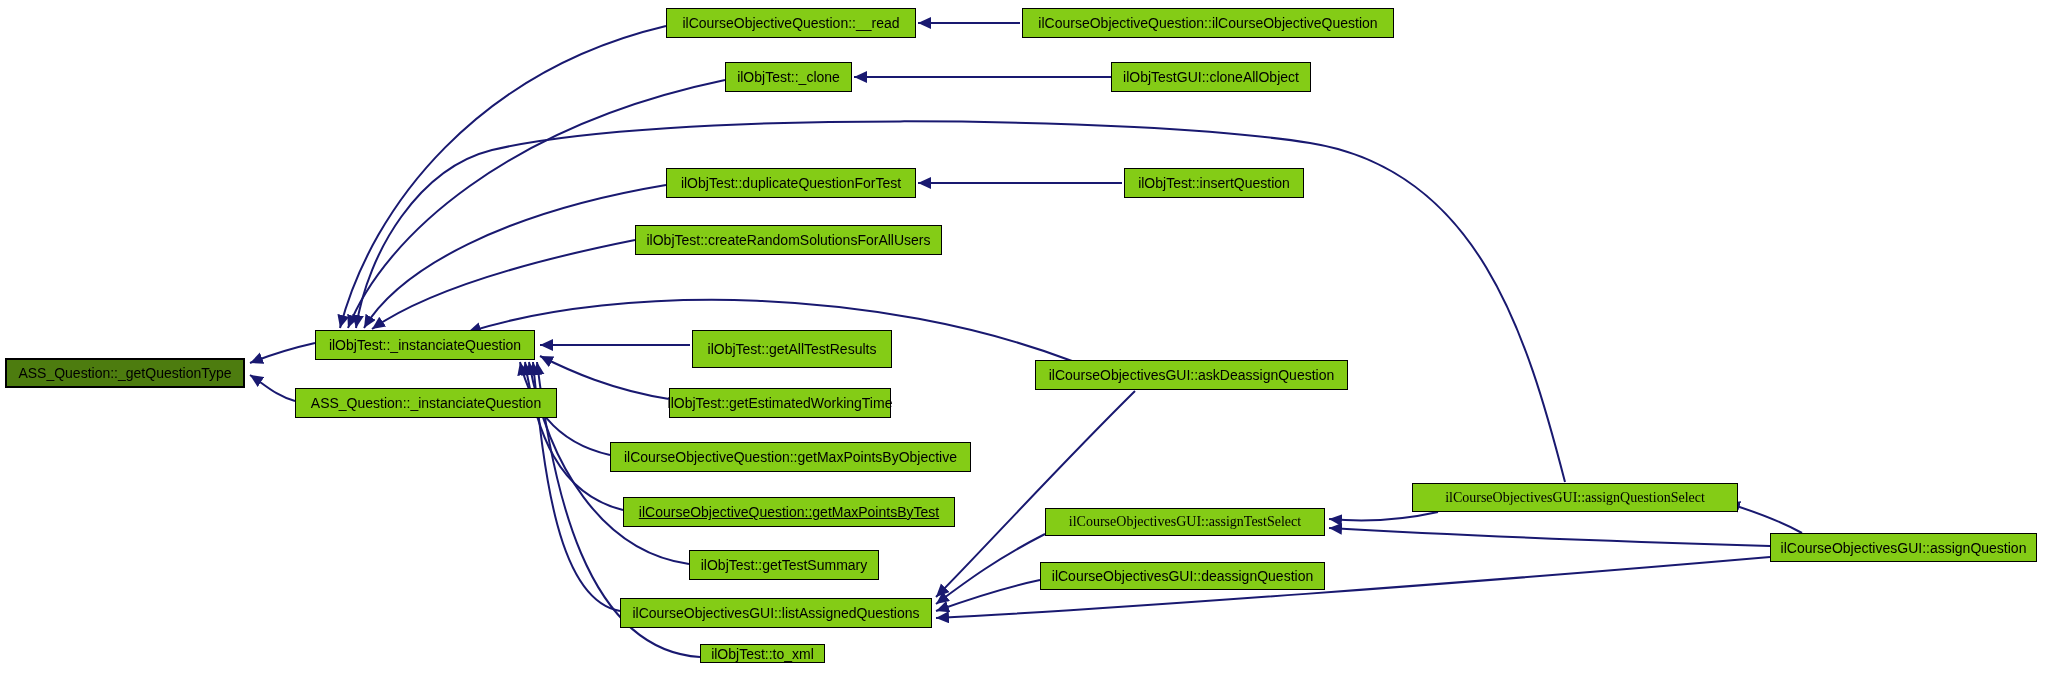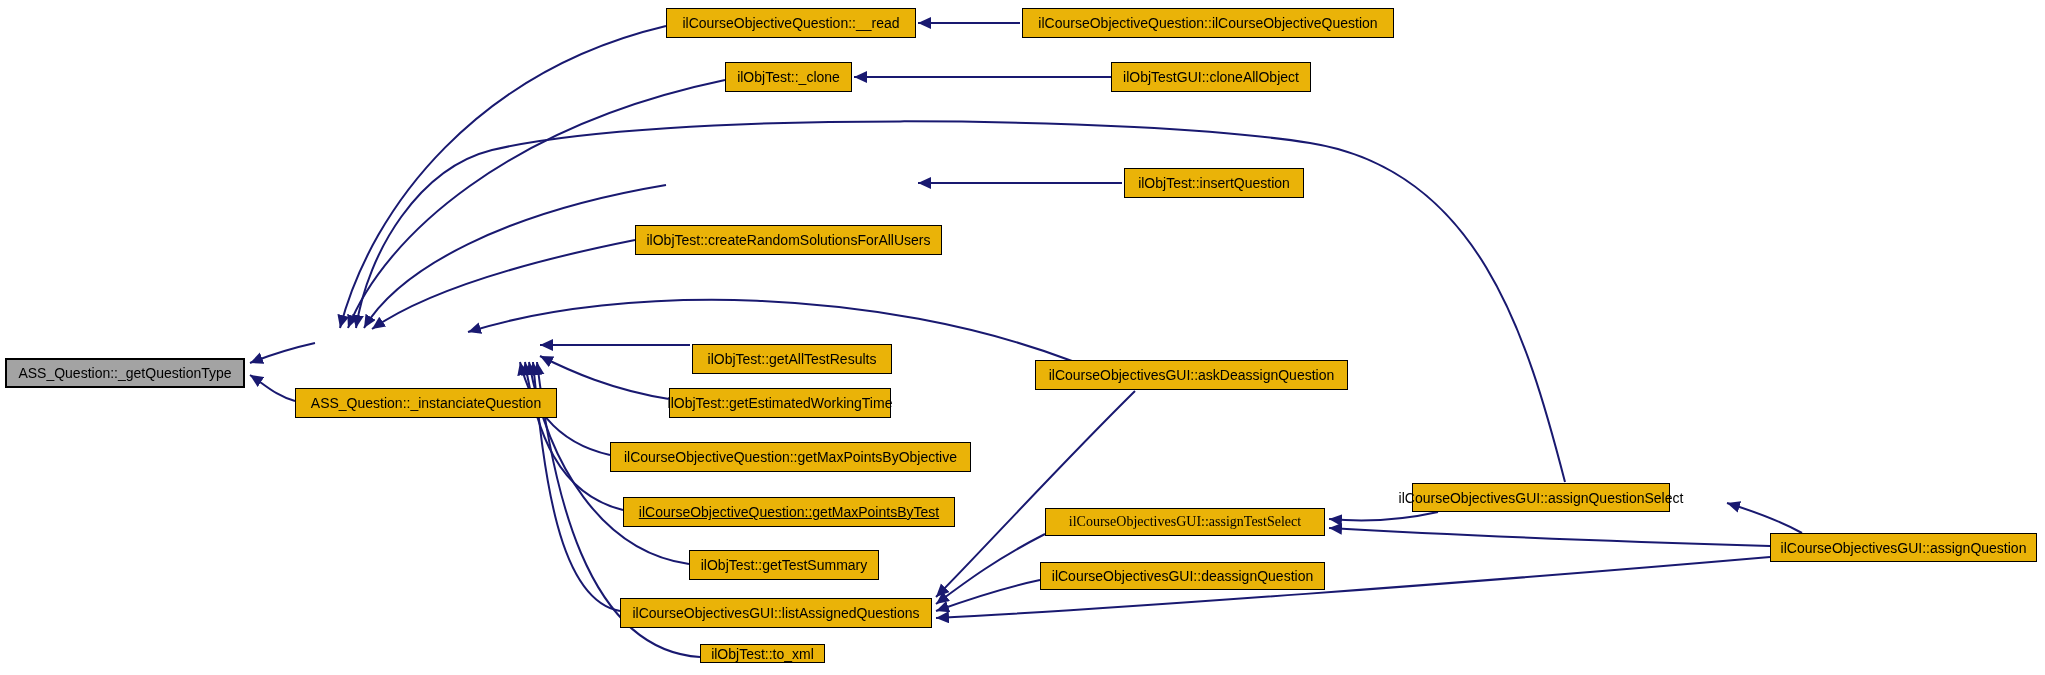--- a/index.html
+++ b/index.html
@@ -8,28 +8,28 @@
     width:2045px;height:675px;
     background:#ffffff;
     font-family:"Liberation Sans","DejaVu Sans",sans-serif;
     overflow:hidden;
   }
   #edges{position:absolute;left:0;top:0;width:2045px;height:675px;}
   .node{
     position:absolute;
     box-sizing:border-box;
     border:1.5px solid #000000;
-    background:#eab308;
+    background:#84cc16;
     color:#000000;
     display:flex;align-items:center;justify-content:center;
     font-size:14px;line-height:1;
     white-space:nowrap;
     z-index:2;
   }
-  .node--focus{background:#a3a3a3;border-width:2px;}
+  .node--focus{background:#4d7c0f;border-width:2px;}
   .edge{stroke:#191970;stroke-width:2;fill:none;}
 </style>
 </head>
 <body>
 
 <div id="canvas">
 
   <svg id="edges" width="2045" height="675" viewBox="0 0 2045 675" xmlns="http://www.w3.org/2000/svg">
     <defs>
       <marker id="ah" markerUnits="userSpaceOnUse" markerWidth="16" markerHeight="13" refX="13" refY="6" orient="auto">
@@ -59,42 +59,48 @@
     <path class="edge" d="M 1040,580 C 1002,588 972,598 936,611" marker-end="url(#ah)"></path>
     <path class="edge" d="M 1770,557 C 1480,582 1100,610 936,618" marker-end="url(#ah)"></path>
     <path class="edge" d="M 1438,512 C 1402,520 1362,522 1329,519" marker-end="url(#ah)"></path>
     <path class="edge" d="M 1770,546 C 1600,541 1450,535 1329,528" marker-end="url(#ah)"></path>
     <path class="edge" d="M 1802,533 C 1782,522 1756,512 1727,503" marker-end="url(#ah)"></path>
   </svg>
 
   <div class="node node--focus" style="left:5px;top:358px;width:240px;height:30px;">
       <span>ASS_Question::_getQuestionType</span>
     </div>
+  <div class="node" style="left:315px;top:330px;width:220px;height:30px;">
+      <span>ilObjTest::_instanciateQuestion</span>
+    </div>
   <div class="node" style="left:295px;top:388px;width:262px;height:30px;">
       <span>ASS_Question::_instanciateQuestion</span>
     </div>
   <div class="node" style="left:666px;top:8px;width:250px;height:30px;">
       <span>ilCourseObjectiveQuestion::__read</span>
     </div>
   <div class="node" style="left:1022px;top:8px;width:372px;height:30px;">
       <span>ilCourseObjectiveQuestion::ilCourseObjectiveQuestion</span>
     </div>
   <div class="node" style="left:725px;top:62px;width:127px;height:30px;">
       <span>ilObjTest::_clone</span>
     </div>
   <div class="node" style="left:1111px;top:62px;width:200px;height:30px;">
       <span>ilObjTestGUI::cloneAllObject</span>
     </div>
+  <div class="node" style="left:666px;top:168px;width:250px;height:30px;">
+      <span>ilObjTest::duplicateQuestionForTest</span>
+    </div>
   <div class="node" style="left:1124px;top:168px;width:180px;height:30px;">
       <span>ilObjTest::insertQuestion</span>
     </div>
   <div class="node" style="left:635px;top:225px;width:307px;height:30px;">
       <span>ilObjTest::createRandomSolutionsForAllUsers</span>
     </div>
-  <div class="node" style="left:692px;top:330px;width:200px;height:30px;margin-top:14px;">
+  <div class="node" style="left:692px;top:330px;width:200px;height:38px;">
       <span>ilObjTest::getAllTestResults</span>
     </div>
   <div class="node" style="left:669px;top:388px;width:222px;height:30px;">
       <span>ilObjTest::getEstimatedWorkingTime</span>
     </div>
   <div class="node" style="left:1035px;top:360px;width:313px;height:30px;align-items:center;">
       <span>ilCourseObjectivesGUI::askDeassignQuestion</span>
     </div>
   <div class="node" style="left:610px;top:442px;width:361px;height:30px;justify-content:center;">
       <span>ilCourseObjectiveQuestion::getMaxPointsByObjective</span>
@@ -104,21 +110,21 @@
     </div>
   <div class="node" style="left:689px;top:550px;width:190px;height:30px;">
       <span>ilObjTest::getTestSummary</span>
     </div>
   <div class="node" style="left:620px;top:598px;width:312px;height:30px;">
       <span>ilCourseObjectivesGUI::listAssignedQuestions</span>
     </div>
   <div class="node" style="left:700px;top:644px;width:125px;height:19px;">
       <span>ilObjTest::to_xml</span>
     </div>
-  <div class="node" style="left:1412px;top:483px;width:258px;height:29px;">
+  <div class="node" style="left:1412px;top:483px;width:326px;height:29px;font-family:Liberation Serif, serif;">
       <span>ilCourseObjectivesGUI::assignQuestionSelect</span>
     </div>
   <div class="node" style="left:1045px;top:508px;width:280px;height:28px;font-family:Liberation Serif, serif;">
       <span>ilCourseObjectivesGUI::assignTestSelect</span>
     </div>
   <div class="node" style="left:1040px;top:562px;width:285px;height:28px;">
       <span>ilCourseObjectivesGUI::deassignQuestion</span>
     </div>
   <div class="node" style="left:1770px;top:533px;width:267px;height:29px;">
       <span>ilCourseObjectivesGUI::assignQuestion</span>

